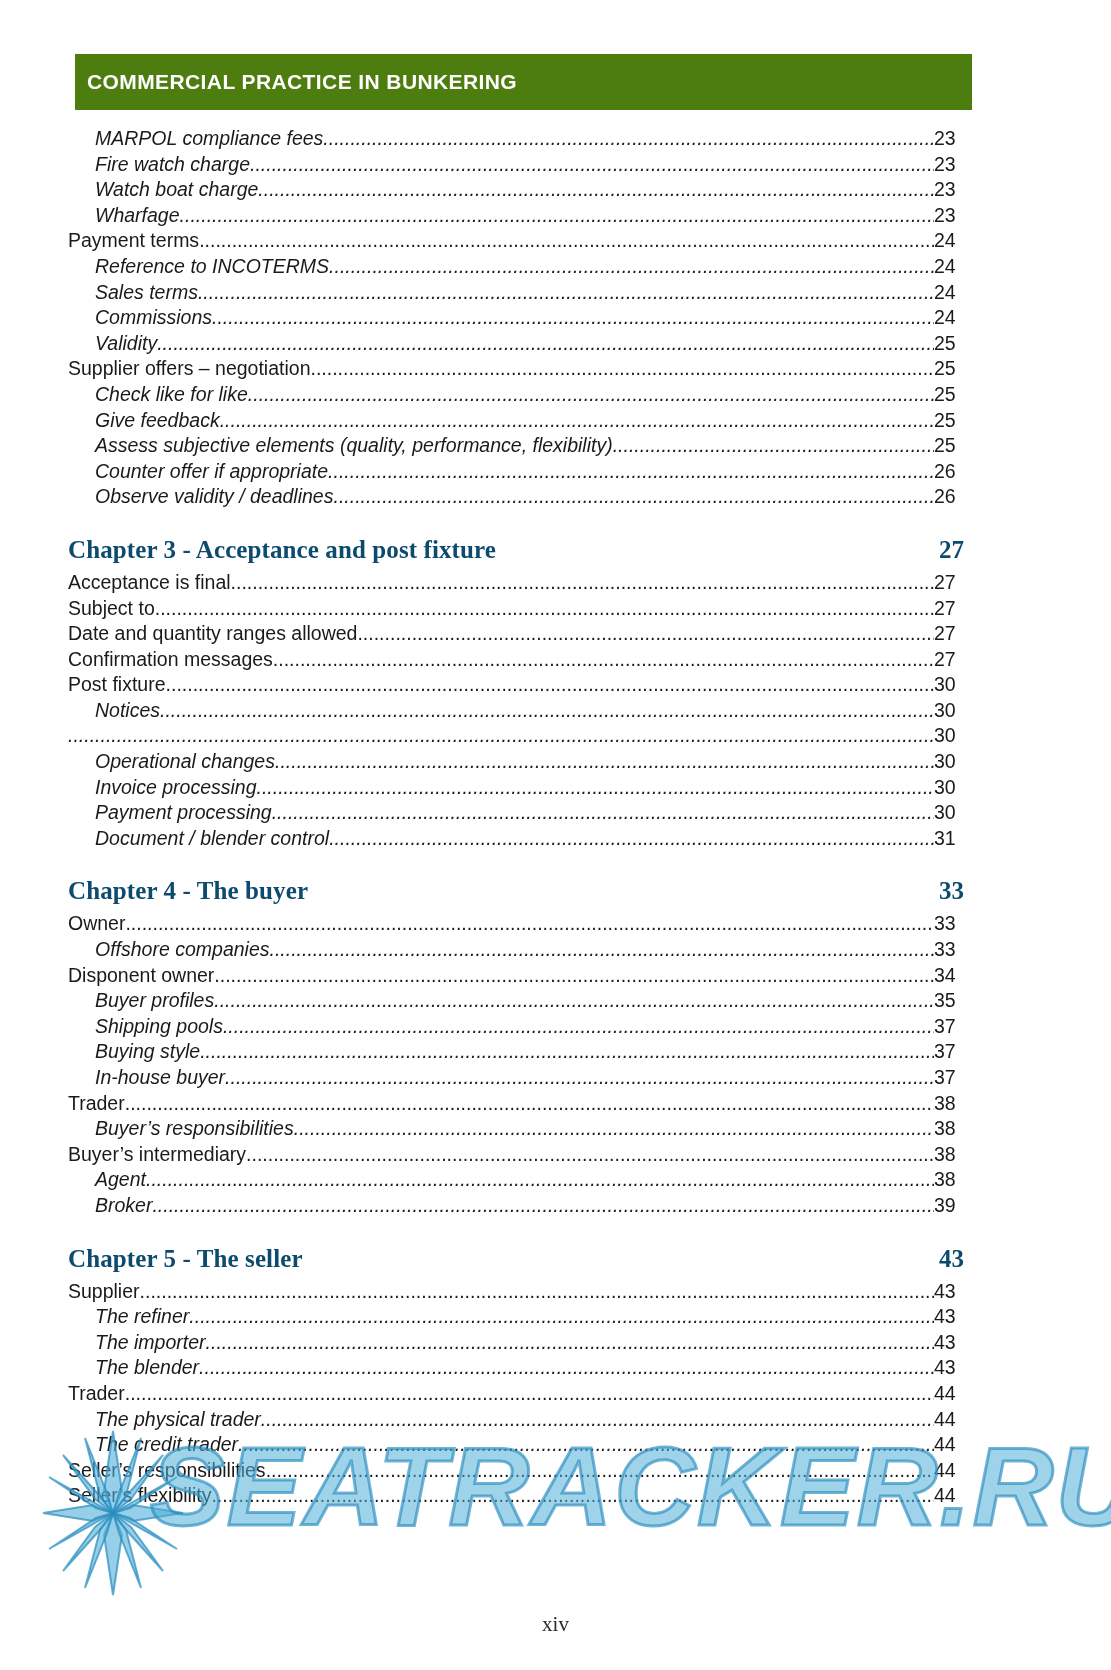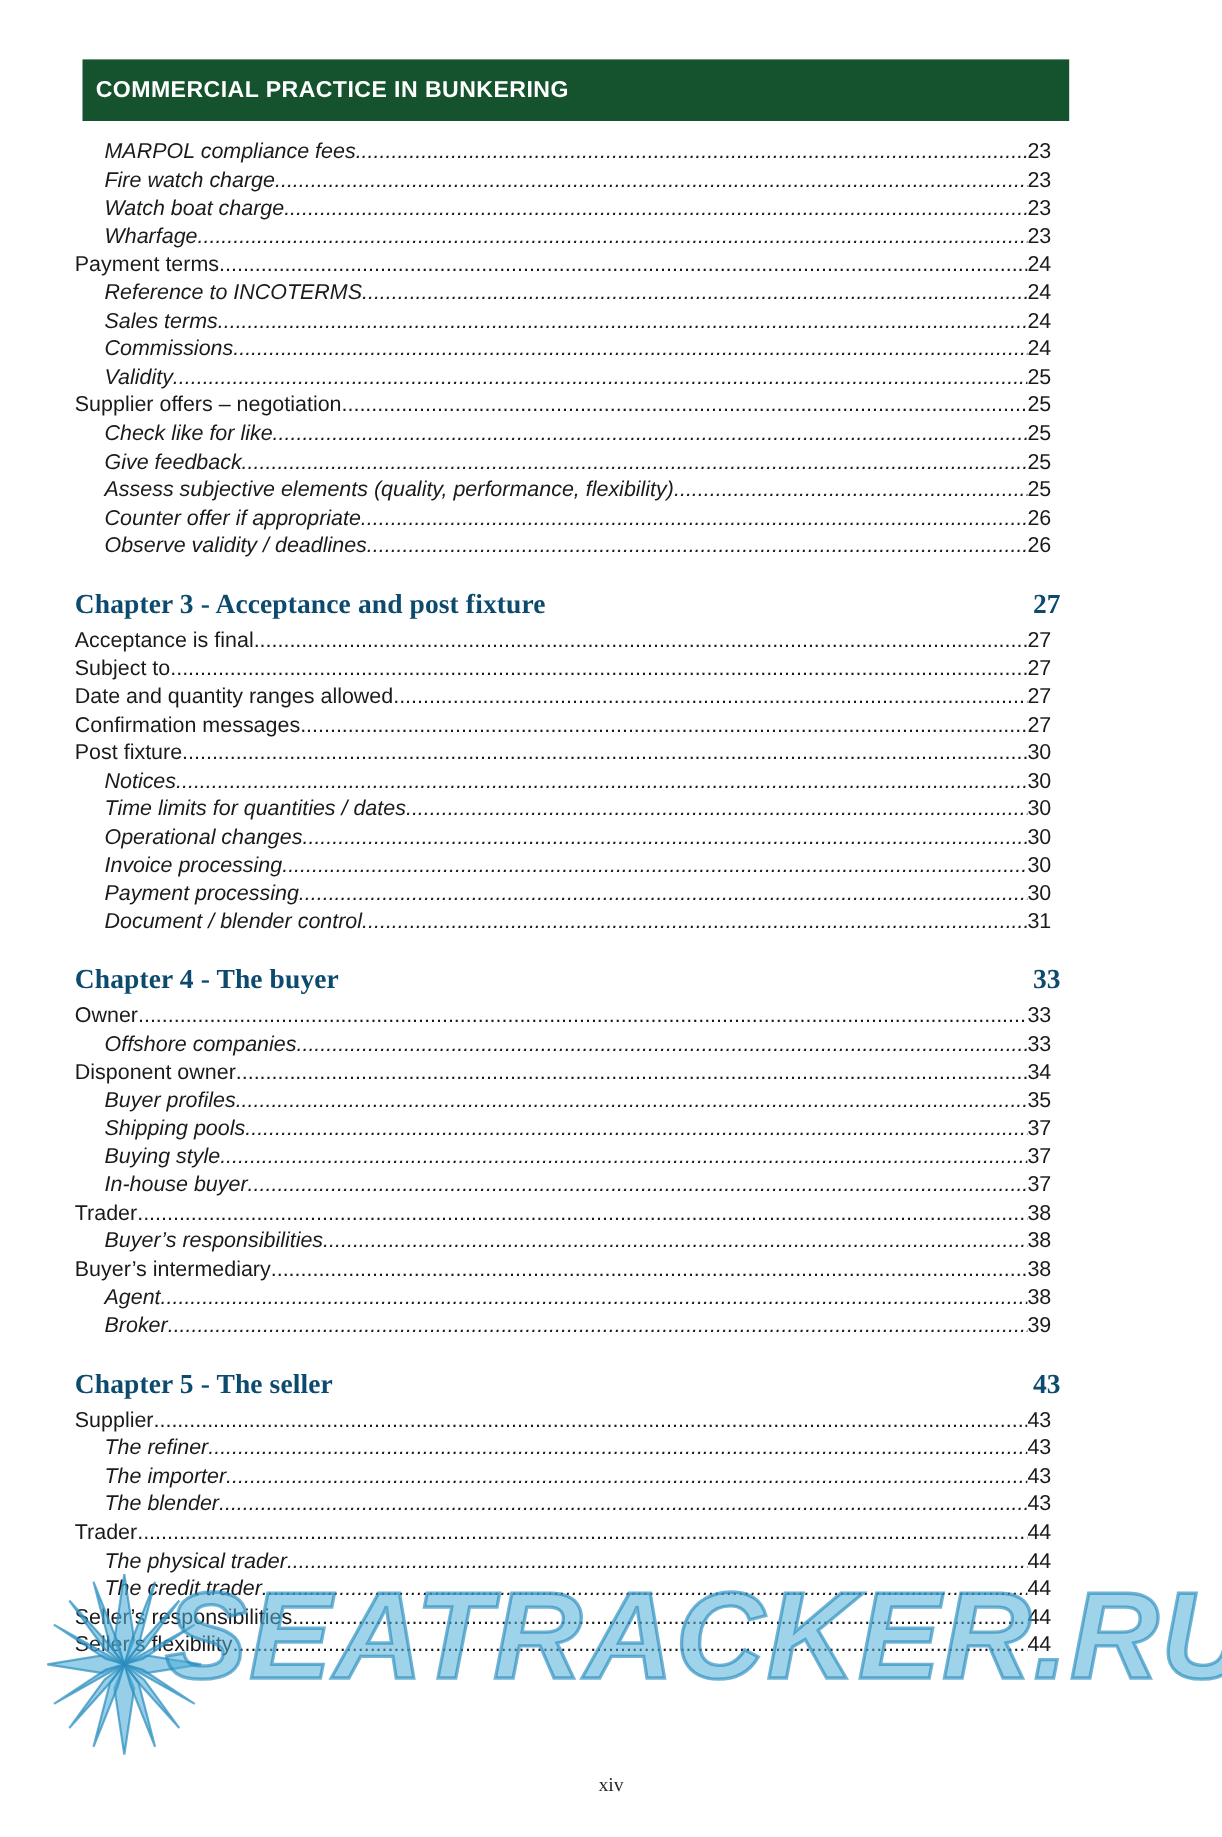--- a/index.html
+++ b/index.html
@@ -20,21 +20,21 @@
     width: 1111px;
     height: 1670px;
   }
   
   .header-bar {
     position: absolute;
     left: 75px;
     top: 54px;
     width: 897px;
     height: 56px;
-    background: #14532d;
+    background: #4d7c0f;
     display: flex;
     align-items: center;
   }
   .header-title {
     color: #ffffff;
     font-size: 21px;
     font-weight: bold;
     letter-spacing: 0.4px;
     padding-left: 12px;
     white-space: nowrap;
@@ -96,21 +96,21 @@
   .chapter-row .chapter-page { }
 
   
   .folio {
     position: absolute;
     left: 0;
     top: 1612px;
     width: 1111px;
     text-align: center;
     font-family: "Liberation Serif", serif;
-    font-size: 18px;
+    font-size: 21px;
     color: #2b2b2b;
   }
 
   
   .watermark {
     position: absolute;
     left: 20px;
     top: 1400px;
     width: 1080px;
     height: 230px;
@@ -248,21 +248,20 @@
         <span class="label">Post fixture</span>
         <span class="dots">........................................................................................................................................................................................................</span>
         <span class="page-no">30</span>
       </div>
       <div class="toc-row lvl2">
         <span class="label">Notices</span>
         <span class="dots">........................................................................................................................................................................................................</span>
         <span class="page-no">30</span>
       </div>
       <div class="toc-row lvl2">
-        <span class="label">Time limits for quantities / dates</span>
         <span class="dots">........................................................................................................................................................................................................</span>
         <span class="page-no">30</span>
       </div>
       <div class="toc-row lvl2">
         <span class="label">Operational changes</span>
         <span class="dots">........................................................................................................................................................................................................</span>
         <span class="page-no">30</span>
       </div>
       <div class="toc-row lvl2">
         <span class="label">Invoice processing</span>

